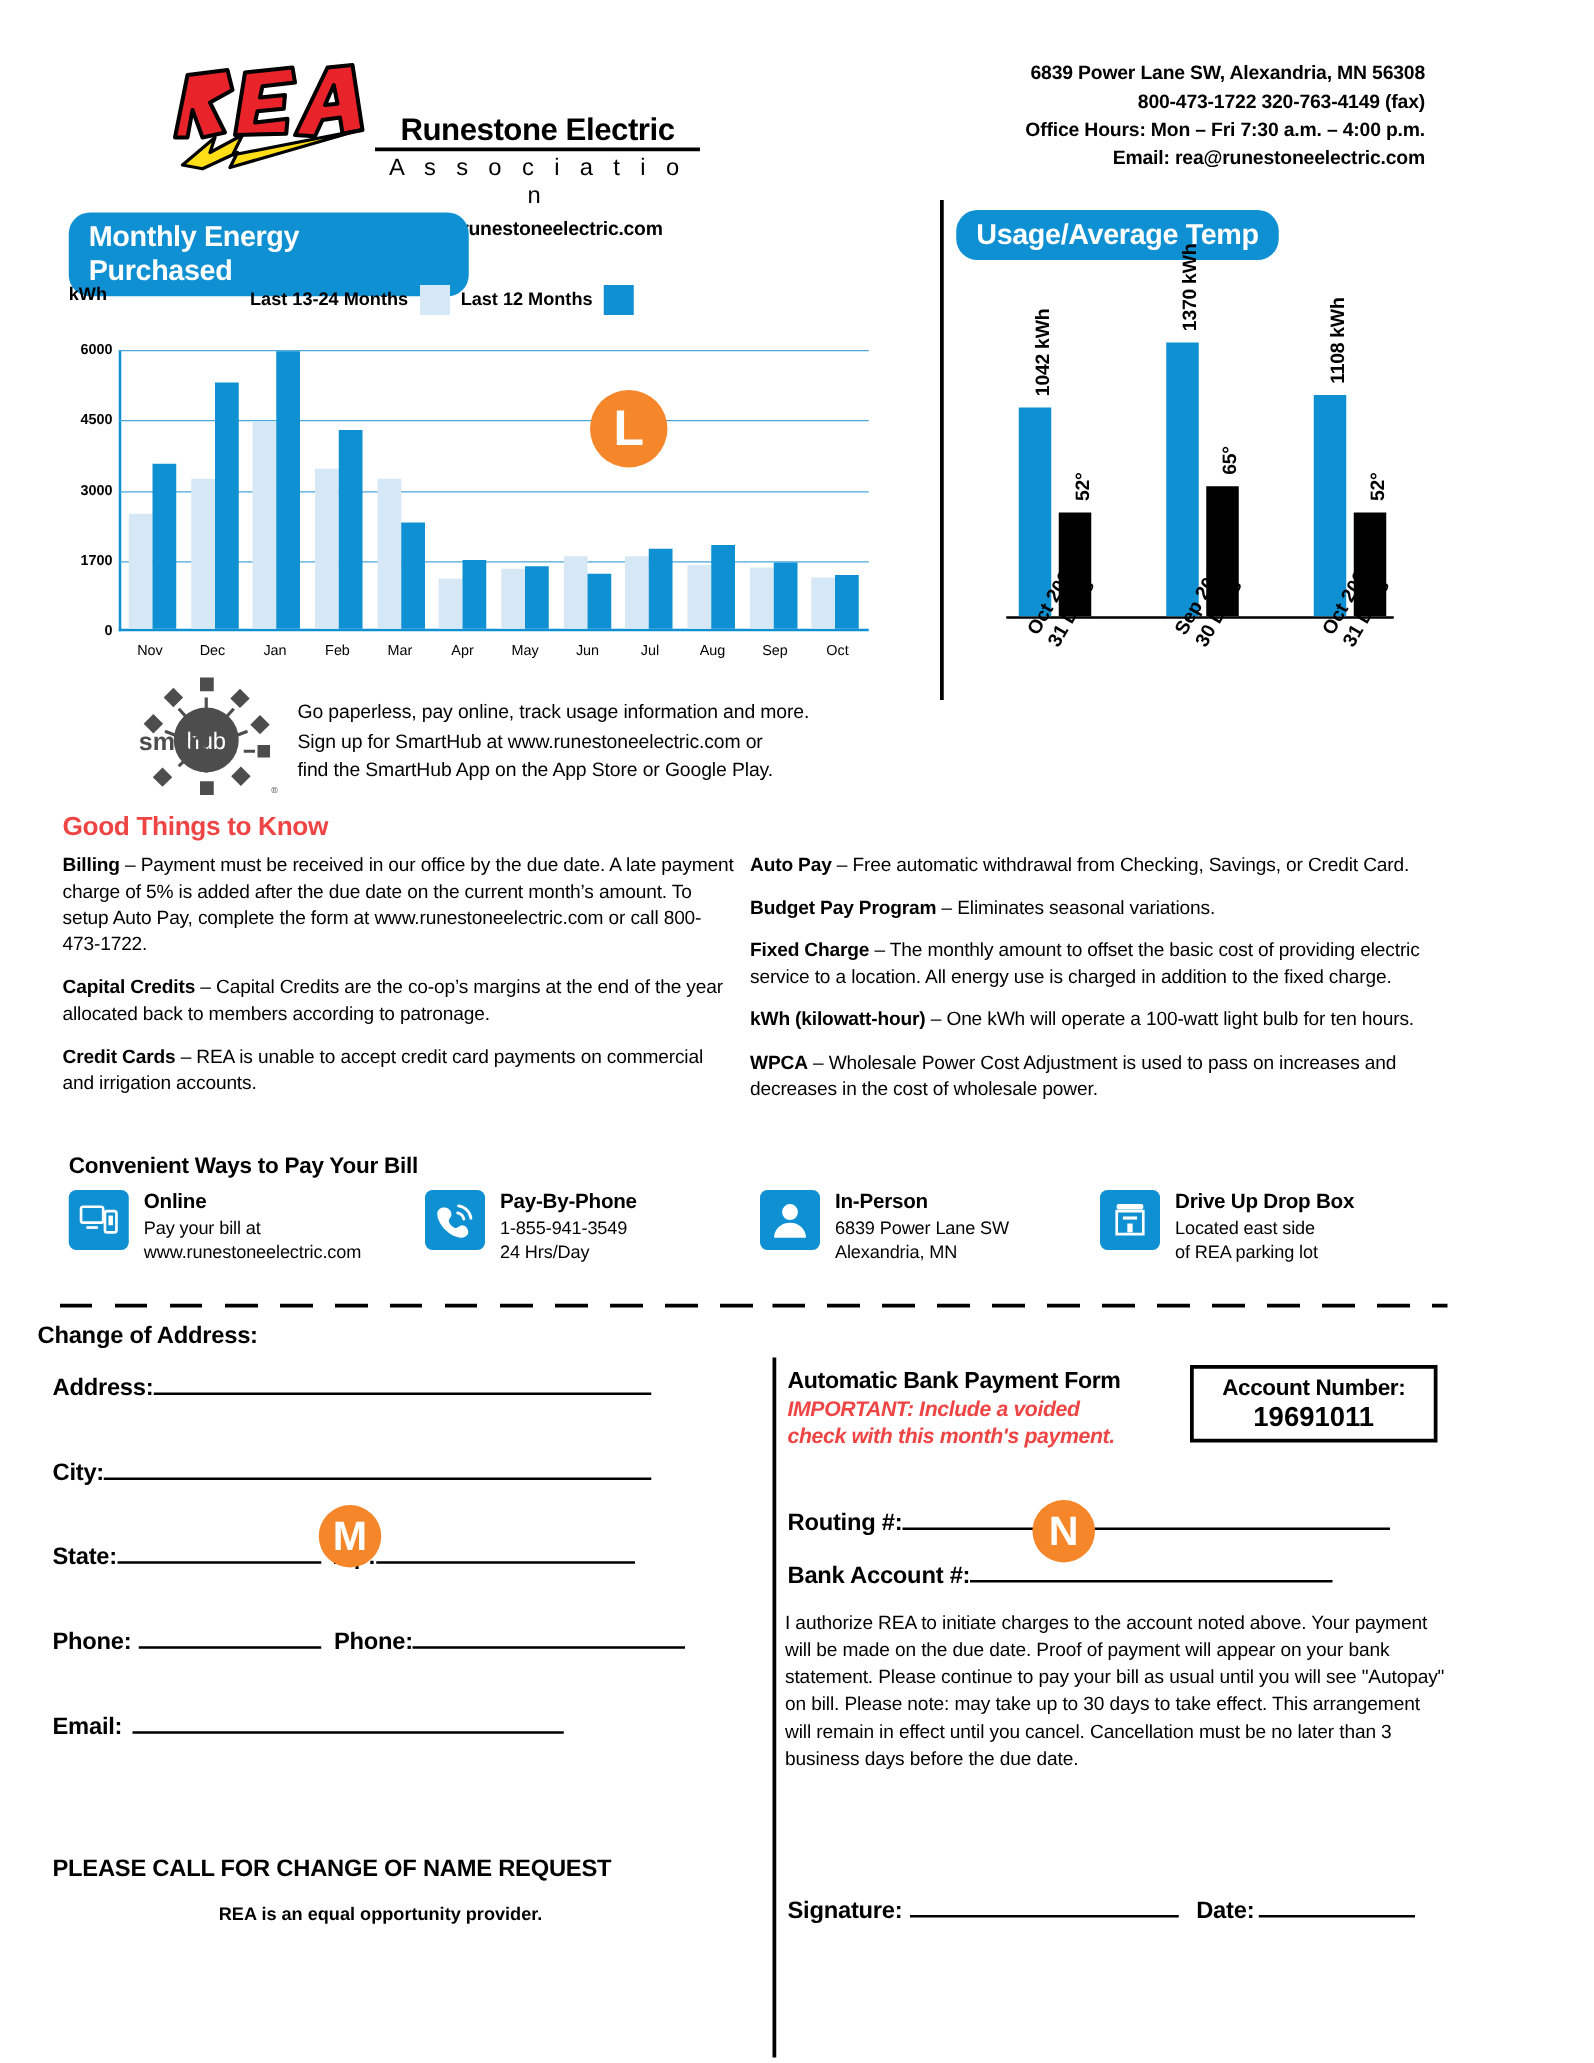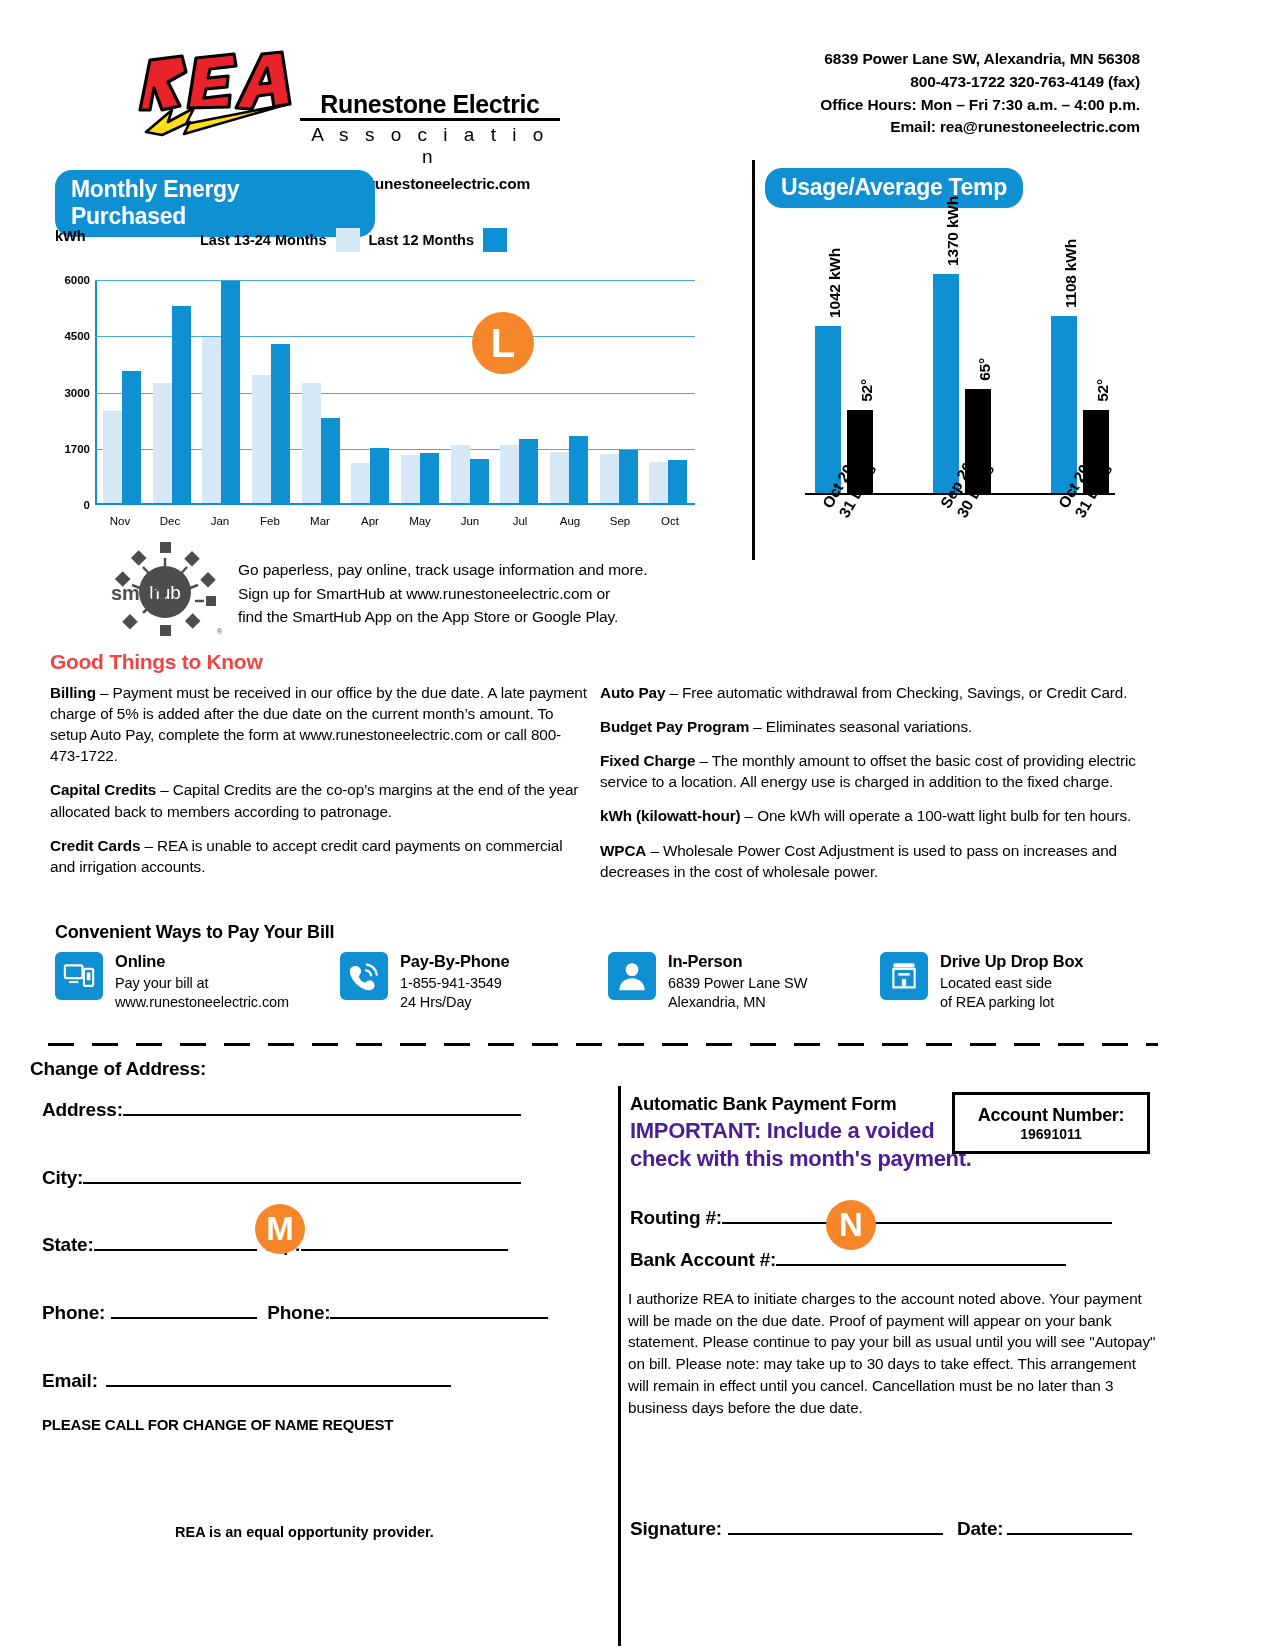--- a/index.html
+++ b/index.html
@@ -91,31 +91,31 @@
 
   
   .cut { position:absolute; height:3px;
          background:repeating-linear-gradient(to right,#000 0 26px,transparent 26px 44px);}
 
   
   #coa-title { left:30px; top:1058px; font-size:19px; font-weight:bold; letter-spacing:-0.2px;}
   .fline { position:absolute; font-size:19px; font-weight:bold; letter-spacing:-0.2px;
            display:flex; align-items:baseline; white-space:nowrap;}
   .ul { border-bottom:2px solid #000; display:inline-block; height:21px;}
-  #please-call { left:42px; top:1416px; font-size:15px; font-weight:bold; letter-spacing:-0.2px;}
+  #please-call { left:42px; top:1485px; font-size:19px; font-weight:bold; letter-spacing:-0.2px;}
   #eop { left:175px; top:1524px; font-size:14.5px; font-weight:bold;}
 
   #vdiv { left:618px; top:1086px; width:3px; height:560px; background:#000;}
   #abpf-title { left:630px; top:1093px; font-size:18.5px; font-weight:bold; letter-spacing:-0.3px;}
-  #abpf-warn { left:630px; top:1117px; font-size:22px; font-weight:bold; color:#4c1d95;
-               line-height:1.25; letter-spacing:-0.3px;}
+  #abpf-warn { left:630px; top:1117px; font-size:17px; font-weight:bold; color:#ef4444;
+               line-height:1.25; letter-spacing:-0.3px;font-style:italic;}
   #acct-box { left:952px; top:1092px; width:198px; height:62px; border:3px solid #000;
               display:flex; flex-direction:column; align-items:center; justify-content:center;}
   #acct-label { font-size:18px; font-weight:bold; letter-spacing:-0.3px;}
-  #acct-num { font-size:14px; font-weight:bold; }
+  #acct-num { font-size:22px; font-weight:bold; }
   #auth-text { left:628px; top:1288px; width:530px; font-size:15.3px; line-height:1.42; letter-spacing:-0.1px;}
 
   
   .marker { position:absolute; border-radius:50%; background:#f5862a; color:#fff;
             font-weight:bold; display:flex; align-items:center; justify-content:center;}
   #mk-L { left:472px; top:312px; width:62px; height:62px; font-size:40px;}
   #mk-M { left:255px; top:1204px; width:50px; height:50px; font-size:33px;}
   #mk-N { left:826px; top:1200px; width:50px; height:50px; font-size:33px;}
 </style>
 </head>

